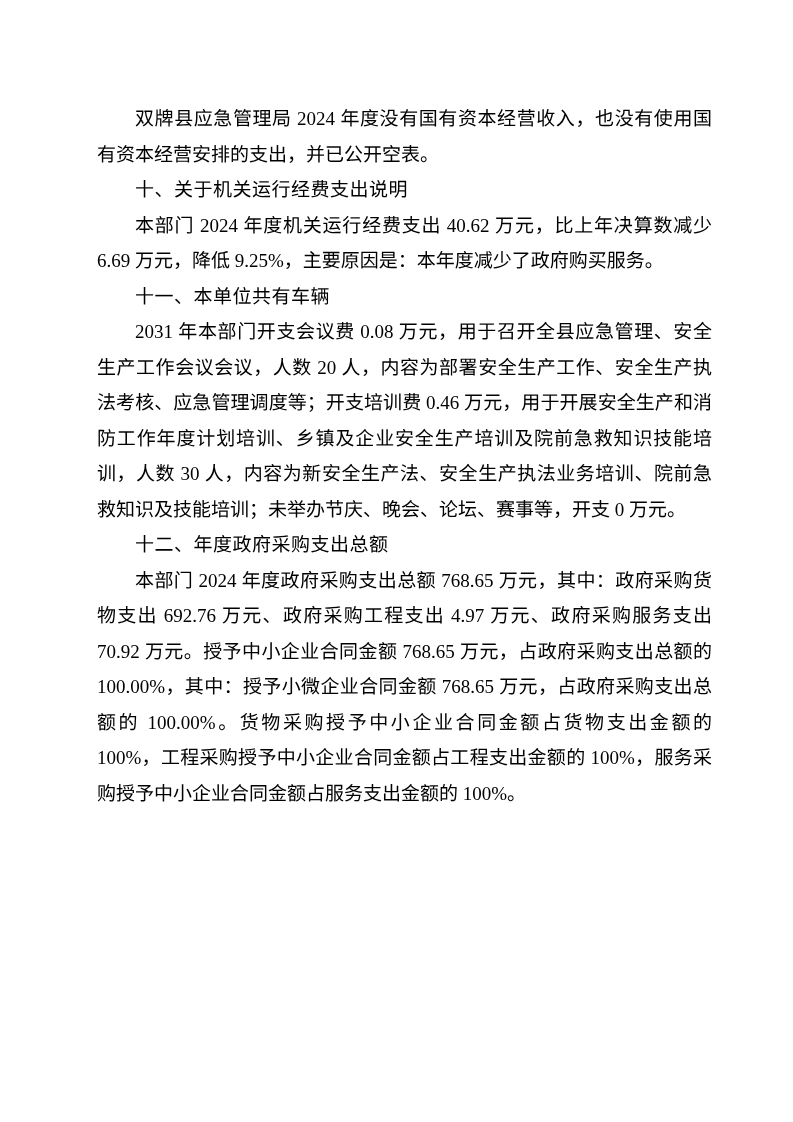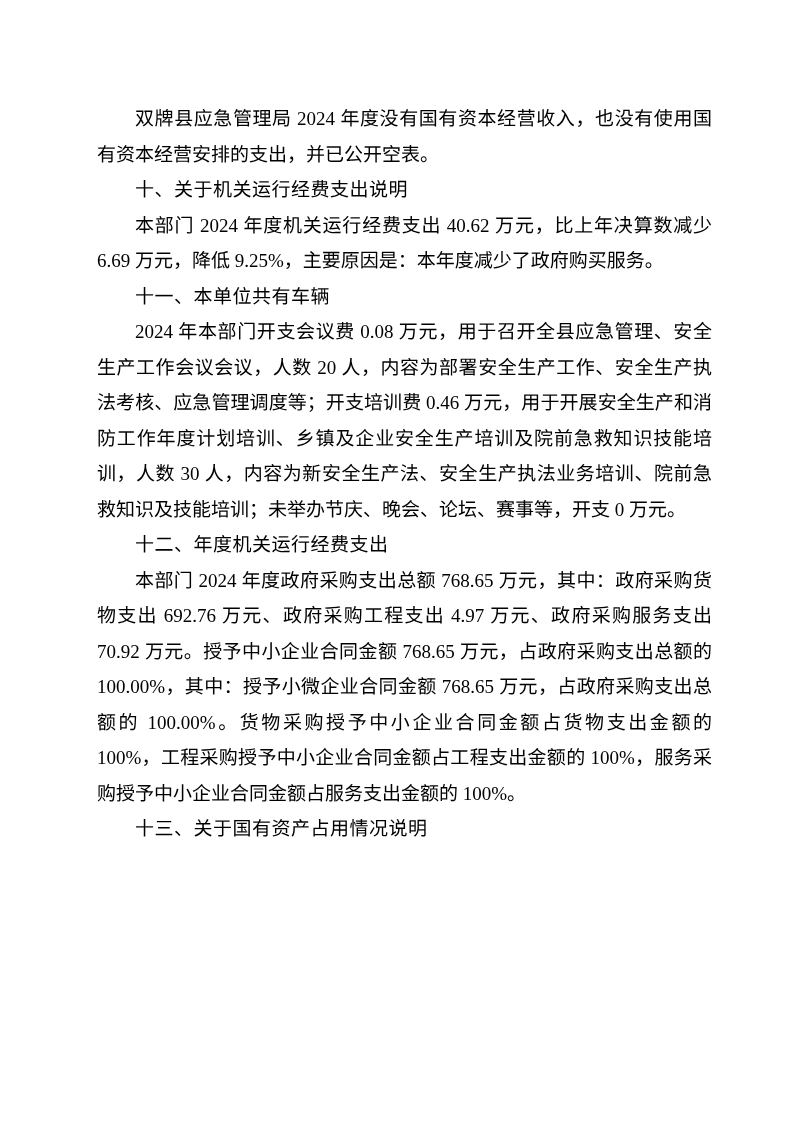--- a/index.html
+++ b/index.html
@@ -43,18 +43,17 @@
 </head>
 <body>
 
 <div class="page">
   <div class="doc-body">
 
   <p class="para-body">双牌县应急管理局 2024 年度没有国有资本经营收入，也没有使用国有资本经营安排的支出，并已公开空表。</p>
       <p class="para-heading">十、关于机关运行经费支出说明</p>
       <p class="para-body">本部门 2024 年度机关运行经费支出 40.62 万元，比上年决算数减少 6.69 万元，降低 9.25%，主要原因是：本年度减少了政府购买服务。</p>
       <p class="para-heading">十一、本单位共有车辆</p>
-      <p class="para-body">2024 年本部门开支会议费 0.08 万元，用于召开全县应急管理、安全生产工作会议会议，人数 20 人，内容为部署安全生产工作、安全生产执法考核、应急管理调度等；开支培训费 0.46 万元，用于开展安全生产和消防工作年度计划培训、乡镇及企业安全生产培训及院前急救知识技能培训，人数 30 人，内容为新安全生产法、安全生产执法业务培训、院前急救知识及技能培训；未举办节庆、晚会、论坛、赛事等，开支 0 万元。</p>
-      <p class="para-heading">十二、年度机关运行经费支出</p>
+      <p class="para-body">2031 年本部门开支会议费 0.08 万元，用于召开全县应急管理、安全生产工作会议会议，人数 20 人，内容为部署安全生产工作、安全生产执法考核、应急管理调度等；开支培训费 0.46 万元，用于开展安全生产和消防工作年度计划培训、乡镇及企业安全生产培训及院前急救知识技能培训，人数 30 人，内容为新安全生产法、安全生产执法业务培训、院前急救知识及技能培训；未举办节庆、晚会、论坛、赛事等，开支 0 万元。</p>
+      <p class="para-heading">十二、年度政府采购支出总额</p>
       <p class="para-body">本部门 2024 年度政府采购支出总额 768.65 万元，其中：政府采购货物支出 692.76 万元、政府采购工程支出 4.97 万元、政府采购服务支出 70.92 万元。授予中小企业合同金额 768.65 万元，占政府采购支出总额的 100.00%，其中：授予小微企业合同金额 768.65 万元，占政府采购支出总额的 100.00%。货物采购授予中小企业合同金额占货物支出金额的 100%，工程采购授予中小企业合同金额占工程支出金额的 100%，服务采购授予中小企业合同金额占服务支出金额的 100%。</p>
-      <p class="para-heading">十三、关于国有资产占用情况说明</p>
     </div>
 </div>
 
 </body></html>

